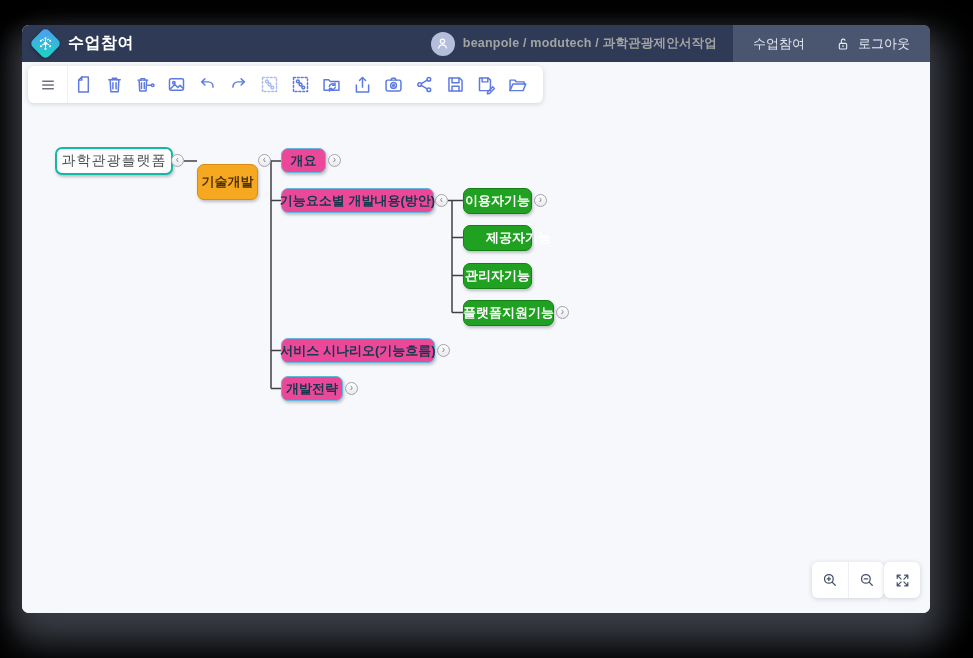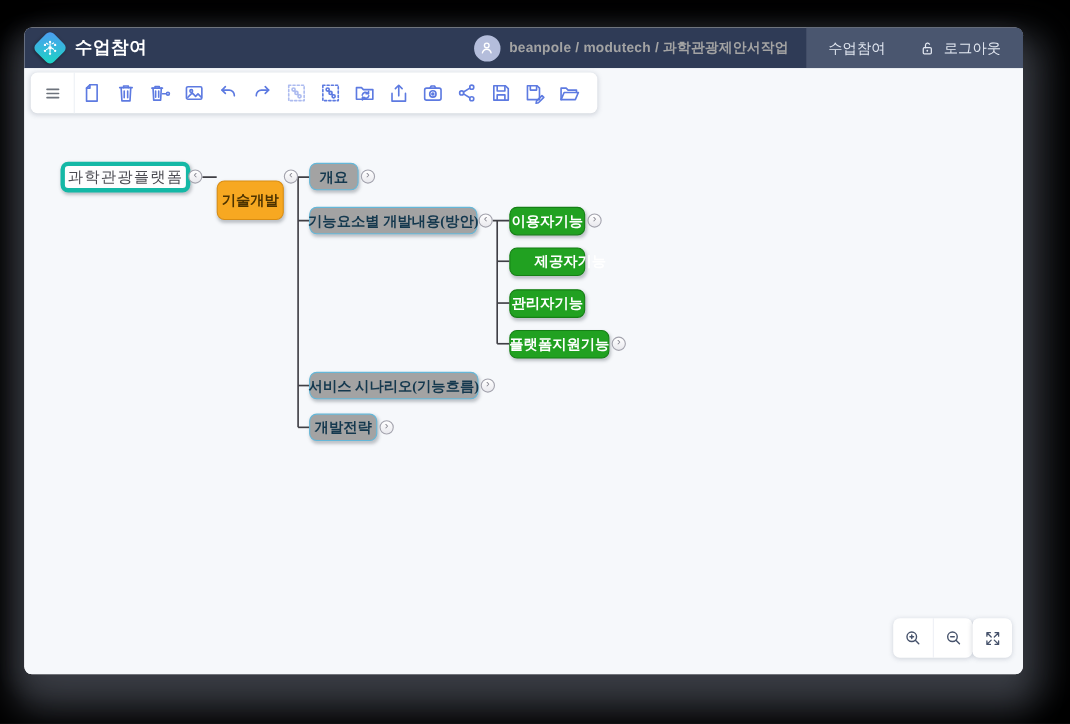--- a/index.html
+++ b/index.html
@@ -51,24 +51,24 @@
              border-right:1px solid #edf0f5; cursor:pointer; background:none; border-top:none; border-left:none; border-bottom:none; }
   .tb-btn { width:31px; height:31px; display:flex; align-items:center; justify-content:center;
             background:none; border:none; cursor:pointer; }
   .tb-btn svg { stroke:#5d7ae1; fill:none; stroke-width:1.7; stroke-linecap:round; stroke-linejoin:round; }
   .tb-btn.dim svg { opacity:.5; }
 
   
   .node { position:absolute; display:flex; align-items:center; justify-content:center;
           white-space:nowrap; border-radius:7px; font-size:13px; font-weight:bold;
           box-shadow:1px 2px 3px rgba(40,50,60,.28); cursor:pointer; }
-  .node-root { background:#fdfdfe; border:4px solid #14b8a6; color:#4b4b52;
+  .node-root { background:#fdfdfe; border:2px solid #14b8a6; color:#4b4b52;
                font-weight:normal; font-size:14px; letter-spacing:1px; }
   .node-orange { background:#f7a821; border:1px solid #d98d12; color:#4d3300; }
-  .node-blue { background:#a3a3a3; border:1px solid #64b7d8; color:#14384e;font-family:Liberation Serif, serif; }
+  .node-blue { background:#ec4899; border:1px solid #64b7d8; color:#14384e; }
   .node-green { background:#21a121; border:1px solid #158015; color:#fff; }
 
   .toggle { position:absolute; width:13px; height:13px; border-radius:50%;
             background:linear-gradient(#ffffff,#e9e9ee); border:1px solid #a3a3ad;
             color:#84848e; font-size:10px; line-height:10px; display:flex; align-items:center;
             justify-content:center; cursor:pointer; z-index:3; padding-bottom:1px; }
   .wires { position:absolute; left:0; top:0; z-index:1; }
 
   
   .zoom-group { position:absolute; bottom:15px; right:46px; display:flex;

